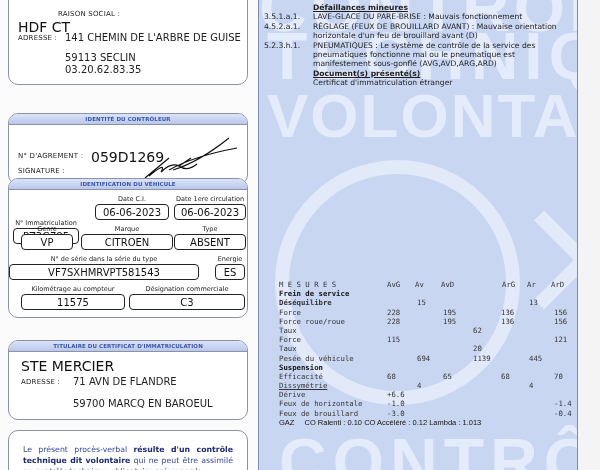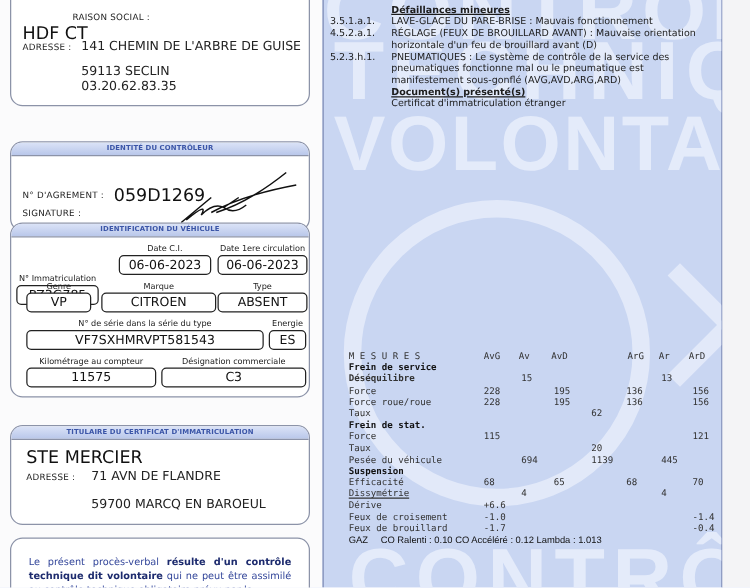--- a/index.html
+++ b/index.html
@@ -133,21 +133,21 @@
     </div>
     <div class="field" style="left:72px;top:46px;width:92px;">
       <div class="cap">Marque</div>
       <div class="valbox">CITROEN</div>
     </div>
     <div class="field" style="left:165px;top:46px;width:72px;">
       <div class="cap">Type</div>
       <div class="valbox">ABSENT</div>
     </div>
 
-    <div class="field" style="left:12px;top:76px;width:190px;">
+    <div class="field" style="left:0;top:76px;width:190px;">
       <div class="cap">N° de série dans la série du type</div>
       <div class="valbox">VF7SXHMRVPT581543</div>
     </div>
     <div class="field" style="left:206px;top:76px;width:30px;">
       <div class="cap">Energie</div>
       <div class="valbox">ES</div>
     </div>
 
     <div class="field" style="left:12px;top:106px;width:104px;">
       <div class="cap">Kilométrage au compteur</div>
@@ -232,23 +232,20 @@
           <span class="c" style="left: 108px;">228</span>
           <span class="c" style="left: 164px;">195</span>
           <span class="c" style="left: 222px;">136</span>
           <span class="c" style="left: 275px;">156</span>
         </div>
         <div class="mrow">
           <span class="c" style="left: 0px;">Taux</span>
           <span class="c" style="left: 194px;">62</span>
         </div>
         <div class="mrow">
-          <span class="c sec" style="left: 0px;">Frein de stat.</span>
-        </div>
-        <div class="mrow">
           <span class="c" style="left: 0px;">Force</span>
           <span class="c" style="left: 108px;">115</span>
           <span class="c" style="left: 275px;">121</span>
         </div>
         <div class="mrow">
           <span class="c" style="left: 0px;">Taux</span>
           <span class="c" style="left: 194px;">20</span>
         </div>
         <div class="mrow">
           <span class="c" style="left: 0px;">Pesée du véhicule</span>
@@ -269,27 +266,27 @@
         <div class="mrow">
           <span class="c" style="left: 0px; text-decoration: underline;">Dissymétrie</span>
           <span class="c" style="left: 138px;">4</span>
           <span class="c" style="left: 250px;">4</span>
         </div>
         <div class="mrow">
           <span class="c" style="left: 0px;">Dérive</span>
           <span class="c" style="left: 108px;">+6.6</span>
         </div>
         <div class="mrow">
-          <span class="c" style="left: 0px;">Feux de croisement</span>
+          <span class="c" style="left: 0px;">Feux de horizontale</span>
           <span class="c" style="left: 108px;">-1.0</span>
           <span class="c" style="left: 275px;">-1.4</span>
         </div>
         <div class="mrow">
           <span class="c" style="left: 0px;">Feux de brouillard</span>
-          <span class="c" style="left: 108px;">-1.7</span>
+          <span class="c" style="left: 108px;">-3.0</span>
           <span class="c" style="left: 275px;">-0.4</span>
         </div>
       </div>
     <div class="gaz">
       <span>GAZ</span>
       <span style="margin-left:8px">CO Ralenti : 0.10 CO Accéléré : 0.12 Lambda : 1.013</span>
     </div>
   </div>
 </div>
 <div class="strip"></div>

